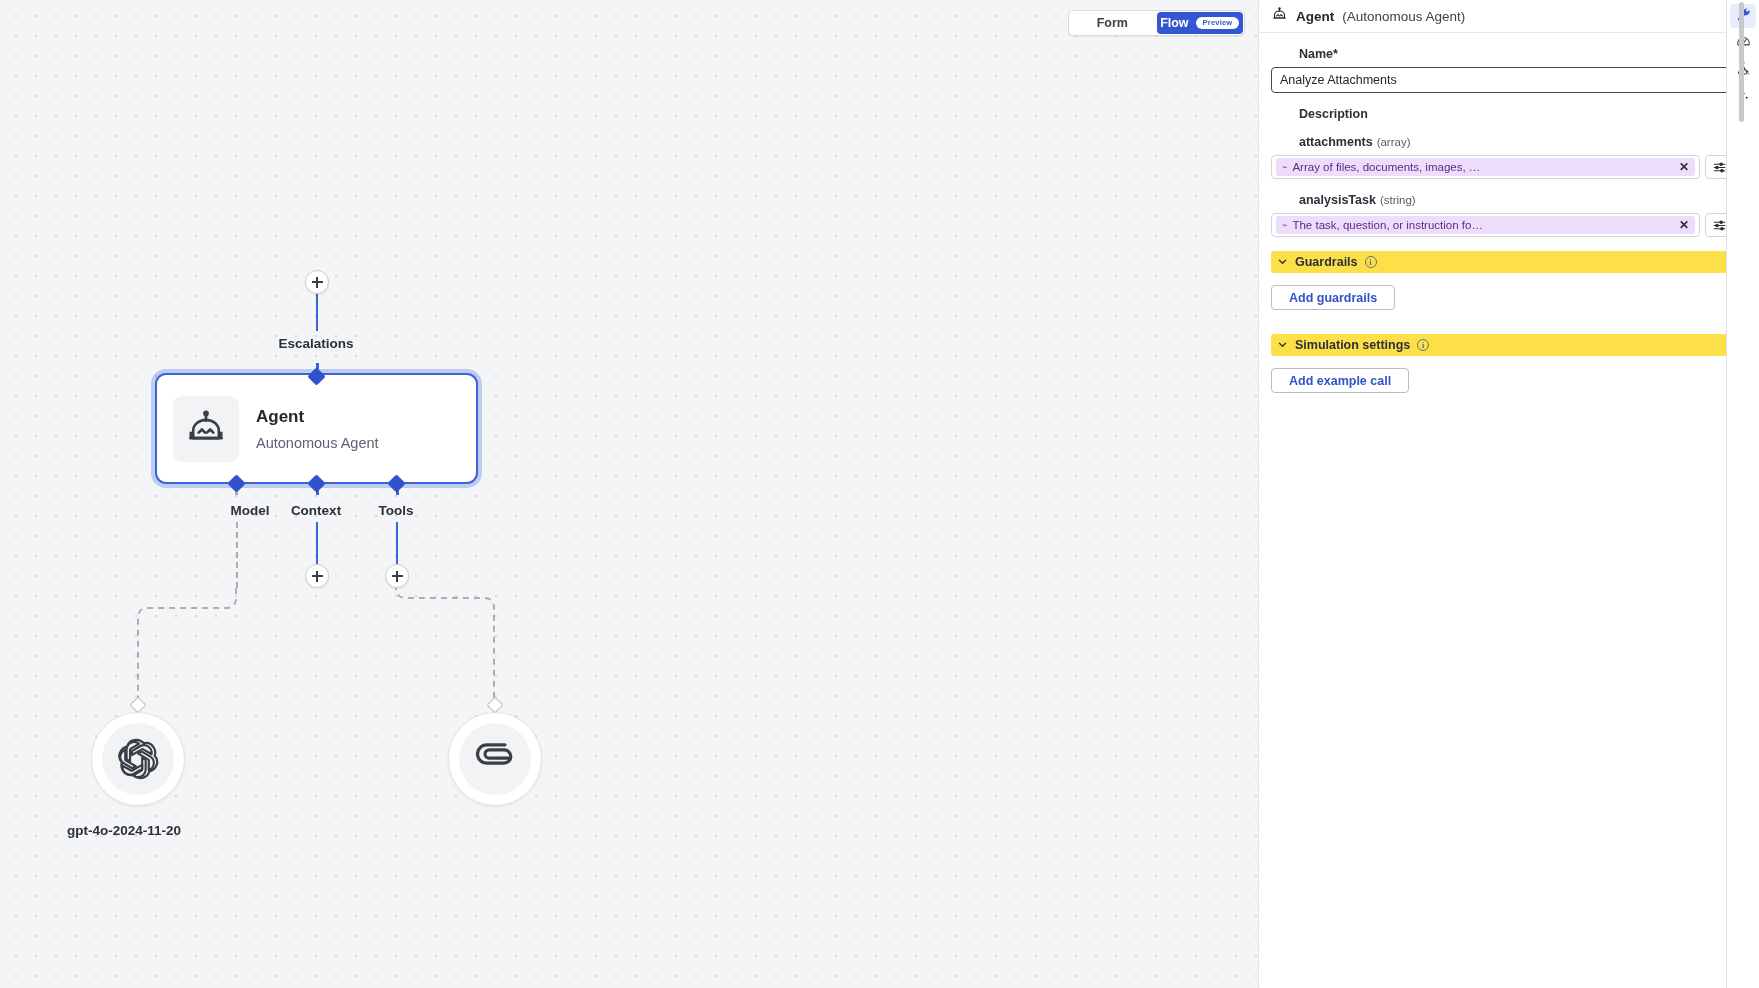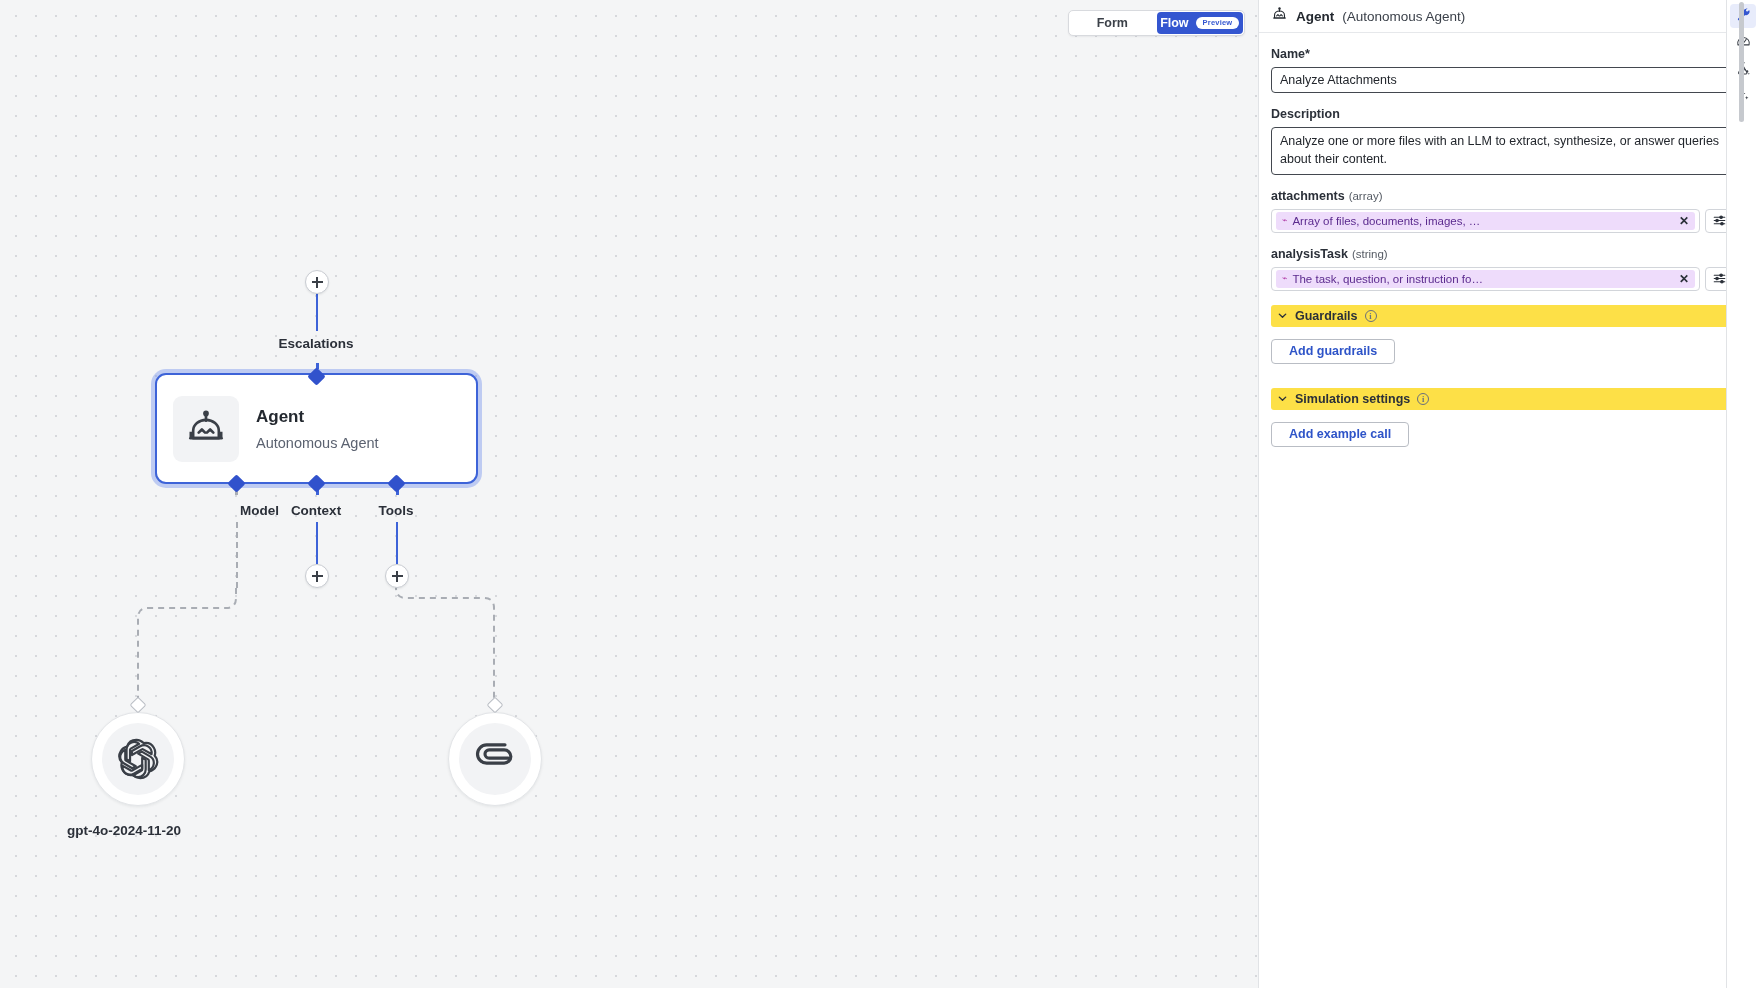--- a/index.html
+++ b/index.html
@@ -166,20 +166,21 @@
     padding: 0 12px; gap: 8px;
   }
   #panel-header-title { font-size: 13.5px; font-weight: 600; color: #23282f; }
   #panel-header-sub { font-size: 13.5px; color: #3b414a; }
 
   #panel-body { flex: 1 1 auto; overflow-y: auto; padding: 14px 12px 20px 12px; }
 
   .field-label {
     font-size: 12.5px; font-weight: 700; color: #2b3039;
     margin-bottom: 6px;
+    margin-left: 28px;
   }
   .field-label .type-hint {
     font-weight: 400; color: #555b64; font-size: 11.5px; margin-left: 4px;
   }
   .req-star { color: #2b3039; }
 
   .text-input {
     width: 100%; height: 26px;
     border: 1px solid #43484f; border-radius: 4px;
     padding: 3px 8px;
@@ -326,21 +327,21 @@
     </div>
 
     <div class="diamond" style="left:230px; top:476.5px;"></div>
     <div class="diamond" style="left:310px; top:476.5px;"></div>
     <div class="diamond" style="left:390px; top:476.5px;"></div>
 
     <div class="edge-stub grey" style="left:235px; top:489px;"></div>
     <div class="edge-stub" style="left:315.5px; top:489px;"></div>
     <div class="edge-stub" style="left:395.5px; top:489px;"></div>
 
-    <div class="handle-label" style="left:179px; top:503px; width:100px;text-align:right;">Model</div>
+    <div class="handle-label" style="left:200px; top:503px; width:100px;">Model</div>
     <div class="handle-label" style="left:266px; top:503px; width:100px;">Context</div>
     <div class="handle-label" style="left:346px; top:503px; width:100px;">Tools</div>
 
     <div class="edge-dash-v" style="left:236px; top:522px; height:66px;"></div>
     <svg style="position:absolute; left:130px; top:520px; width:120px; height:200px; z-index:4;">
       <path d="M106 68 L106 78 Q106 88 96 88 L18 88 Q8 88 8 98 L8 185" fill="none" stroke="#a9adb4" stroke-width="2" stroke-dasharray="6 5"></path>
     </svg>
     <div class="diamond hollow" style="left:132px; top:699px;"></div>
 
     <div class="edge-solid" style="left:315.5px; top:522px; height:42px;"></div>
@@ -402,21 +403,20 @@
       <div class="field-group">
         <div class="field-label">
           <span>Name</span><span class="req-star">*</span>
         </div>
         <div class="text-input">Analyze Attachments</div>
       </div>
 
       
       <div class="field-group">
         <div class="field-label">Description</div>
-        <div class="textarea-box">Analyze one or more files with an LLM to extract, synthesize, or answer queries about their content.</div>
       </div>
 
       
       <div class="field-group">
         <div class="field-label">
           <span>attachments</span><span class="type-hint">(array)</span>
         </div>
         <div class="expr-row">
           <div class="expr-box">
             <div class="expr-chip">

